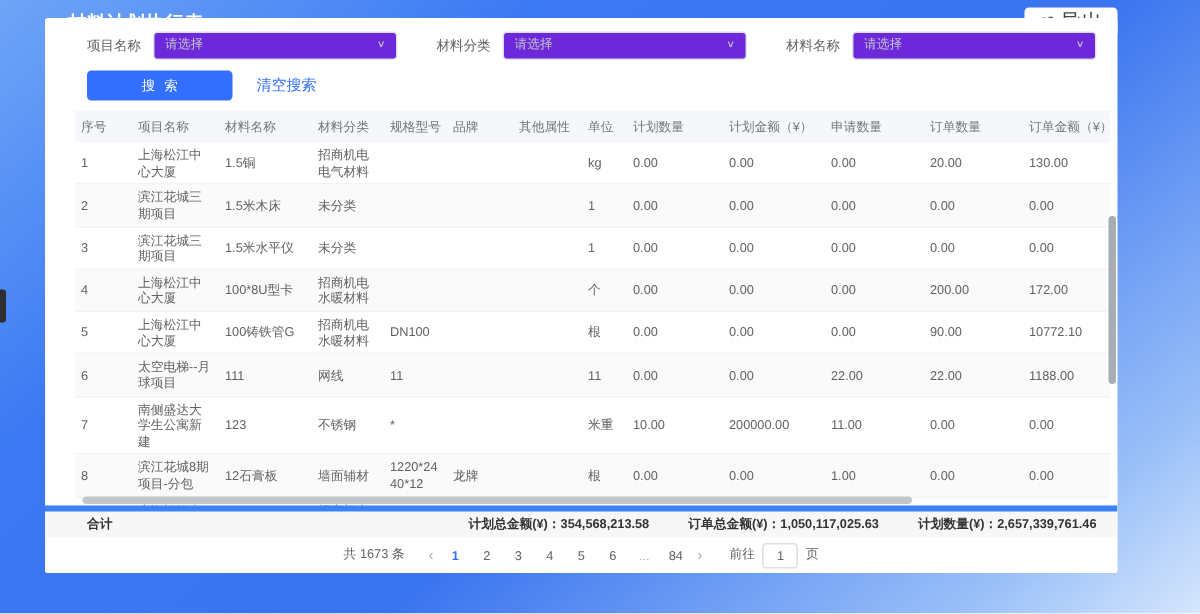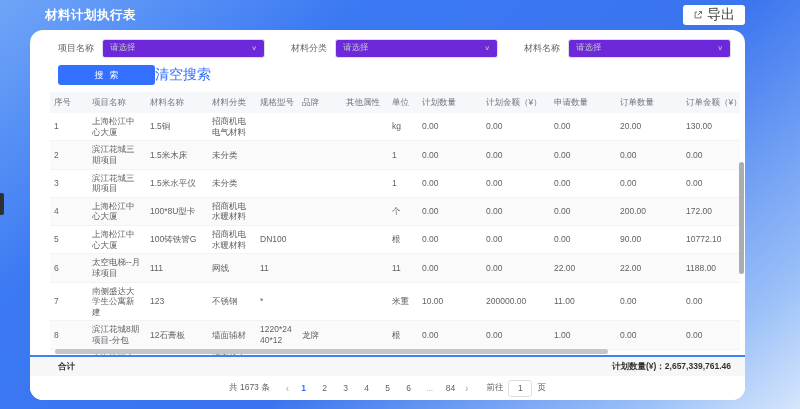--- a/index.html
+++ b/index.html
@@ -8,45 +8,45 @@
   .page { position:relative; width:800px; height:409px;
           background:linear-gradient(140deg,#6fa5f7 0%,#3b79f3 28%,#3a74ef 58%,#9cc1f8 88%,#d6e6fc 100%); }
   .edge-handle { position:absolute; left:0; top:193px; width:4px; height:22px;
                  background:#2d2f33; border-radius:0 2px 2px 0; }
   .topbar { position:absolute; left:45px; top:0; width:700px; height:30px;
             display:flex; align-items:center; justify-content:space-between; }
   .page-title { color:#ffffff; font-size:12.5px; font-weight:bold; letter-spacing:0.5px; }
   .export-btn { background:#ffffff; border:none; border-radius:3px; height:20px; padding:0 10px;
                 font-size:14px; color:#444; display:flex; align-items:center; gap:4px; cursor:pointer;
                 font-family:inherit; }
-  .card { position:absolute; left:30px; top:30px; width:715px; height:370px; background:#ffffff;
-          border-radius:13px; display:flex; flex-direction:column; overflow:hidden; }
+  .card { position:absolute; left:30px; top:12px; width:715px; height:370px; background:#ffffff;
+          border-radius:2px; display:flex; flex-direction:column; overflow:hidden; }
   .filters { display:flex; align-items:center; padding:8px 14px 4px 28px; gap:26px; height:32px; }
   .filter-group { display:flex; align-items:center; gap:8px; flex:1; }
   .filter-label { font-size:9px; color:#606266; white-space:nowrap; }
   .select { flex:1; height:19px; border:1px solid #dcdfe6; border-radius:3px; background:#6d28d9;
             display:flex; align-items:center; justify-content:space-between; padding:0 7px; cursor:pointer; }
   .placeholder { color:#c0c4cc; font-size:8.5px; }
   .caret { color:#c0c4cc; font-size:8px; transform:scaleY(0.8); line-height:1; }
-  .actions { display:flex; align-items:center; padding:3px 14px 7px 28px; height:30px; }
+  .actions { display:flex; align-items:center; gap:16px; padding:3px 14px 7px 28px; height:30px; }
   .search-btn { width:97px; height:20px; background:#3370ff; color:#fff; border:none; border-radius:3px;
                 font-size:9px; letter-spacing:6px; text-indent:6px; cursor:pointer; font-family:inherit; }
-  .clear-link { color:#3370ff; font-size:14px; cursor:pointer; text-decoration:none;text-align:right; }
+  .clear-link { color:#3370ff; font-size:10px; cursor:pointer; text-decoration:none;text-align:right; }
   .table-wrap { position:relative; flex:1; overflow:hidden; padding:0 8px 0 20px; }
   table { width:100%; border-collapse:collapse; table-layout:fixed; }
   thead th { background:#f5f7fa; text-align:left; padding:5px 4px 4px; font-weight:normal;
              color:#73767c; font-size:8.5px; white-space:nowrap; overflow:hidden; }
   tbody td { padding:3px 4px; border-bottom:1px solid #f2f3f5; color:#606266; font-size:8.5px;
              line-height:1.25; white-space:pre-line; word-break:break-all; vertical-align:middle; }
   tbody tr:nth-child(even) { background:#fafafa; }
   .vthumb { position:absolute; right:1px; top:70px; width:5px; height:112px;
             background:#a8acb3; border-radius:3px; }
   .hthumb { position:absolute; left:25px; bottom:1px; width:553px; height:5px;
             background:#c2c5ca; border-radius:3px; }
-  .summary { display:flex; align-items:center; background:#f7f7f8; border-top:2px solid #3b82f6;
+  .summary { display:flex; align-items:center; background:#f7f7f8; border-top:4px solid #3b82f6;
              padding:0 14px 0 28px; height:21px; font-size:8.5px; color:#333; flex:none; }
   .summary-label { font-weight:bold; color:#333; }
   .summary-totals { margin-left:auto; display:flex; gap:26px; }
   .sum-item { font-weight:bold; color:#333; white-space:nowrap; }
   .pagination { display:flex; align-items:center; justify-content:center; gap:5px;
                 height:24px; font-size:8.5px; color:#606266; background:#fff; flex:none; }
   .pg-total { margin-right:8px; }
   .arrow { color:#a8abb2; padding:0 3px; cursor:pointer; font-size:10px; }
   .page-num { min-width:13px; text-align:center; cursor:pointer; color:#606266; }
   .page-num.active { color:#3370ff; font-weight:bold; }
@@ -282,20 +282,22 @@
             </tr>
           </tbody>
       </table>
       <div class="vthumb"></div>
       <div class="hthumb"></div>
     </div>
 
     <div class="summary">
       <span class="summary-label">合计</span>
       <div class="summary-totals">
+        <span class="sum-item"><span>计划总金额(¥)：</span><span>354,568,213.58</span></span>
+        <span class="sum-item"><span>订单总金额(¥)：</span><span>1,050,117,025.63</span></span>
         <span class="sum-item"><span>计划数量(¥)：</span><span>2,657,339,761.46</span></span>
       </div>
     </div>
 
     <div class="pagination">
       <span class="pg-total">共 1673 条</span>
       <span class="arrow">‹</span>
       <span id="pages" style="display:flex; gap:8px; align-items:center;">
           <span class="page-num active">1</span>
           <span class="page-num">2</span>

